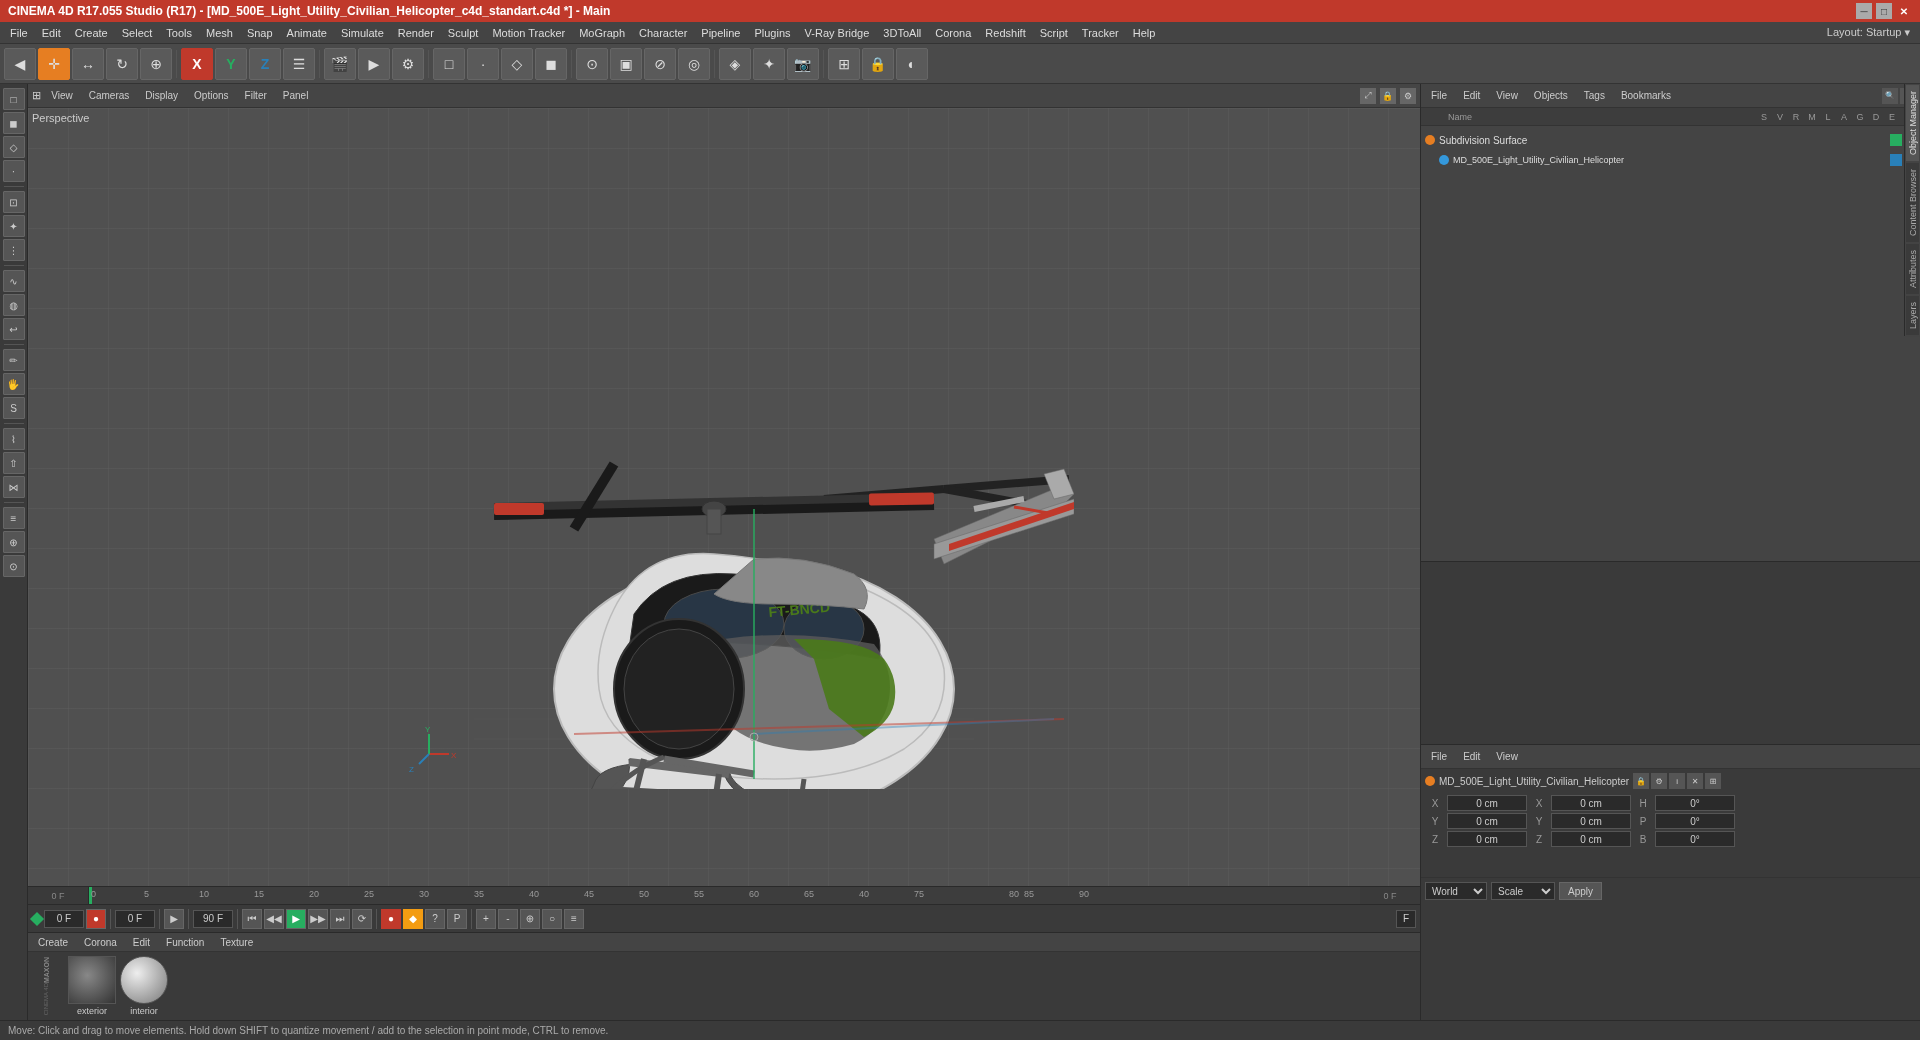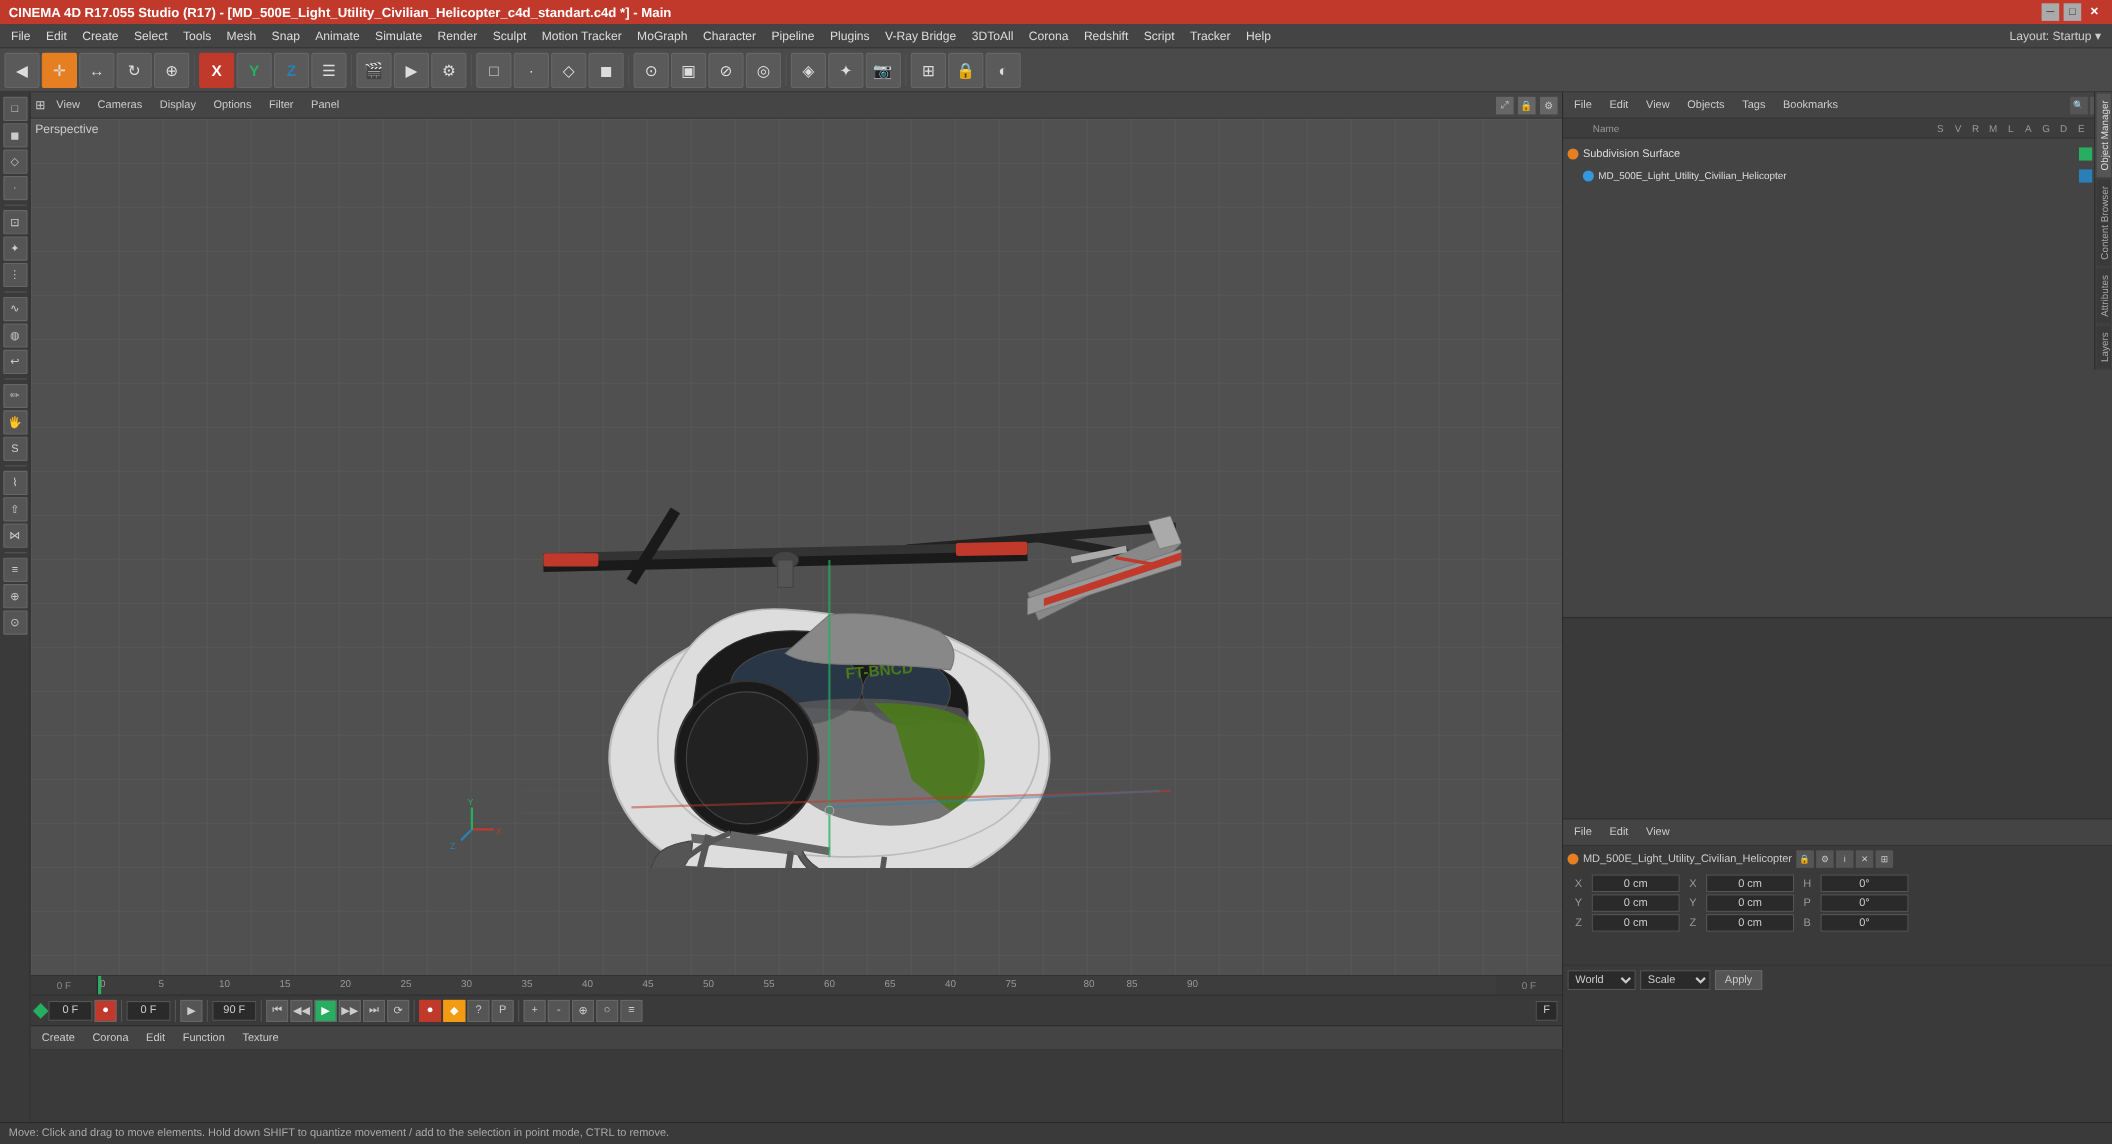--- a/index.html
+++ b/index.html
@@ -944,21 +944,21 @@
       <span class="timeline-label" style="left:330px;">30</span>
       <span class="timeline-label" style="left:385px;">35</span>
       <span class="timeline-label" style="left:440px;">40</span>
       <span class="timeline-label" style="left:495px;">45</span>
       <span class="timeline-label" style="left:550px;">50</span>
       <span class="timeline-label" style="left:605px;">55</span>
       <span class="timeline-label" style="left:660px;">60</span>
       <span class="timeline-label" style="left:715px;">65</span>
       <span class="timeline-label" style="left:770px;">40</span>
       <span class="timeline-label" style="left:825px;">75</span>
-      <span class="timeline-label" style="left:896px;">80</span>
+      <span class="timeline-label" style="left:920px;">80</span>
       <span class="timeline-label" style="left:935px;">85</span>
       <span class="timeline-label" style="left:990px;">90</span>
     </div>
     <div style="width:60px;height:100%;background:#3a3a3a;display:flex;align-items:center;justify-content:center;font-size:9px;color:#888;flex-shrink:0;">
       <span>0 F</span>
     </div>
   </div>
 
   <div id="transport-bar" style="margin-left:28px;margin-right:500px;">
     <div style="display:flex;align-items:center;gap:2px;">
@@ -996,19 +996,34 @@
   </div>
 
   <div id="materials-bar" style="margin-left:28px;margin-right:500px;">
     <div id="materials-toolbar">
       <span class="mat-tab">Create</span>
       <span class="mat-tab">Corona</span>
       <span class="mat-tab">Edit</span>
       <span class="mat-tab">Function</span>
       <span class="mat-tab">Texture</span>
     </div>
+    <div id="materials-content">
+
+      <div style="display:flex;flex-direction:column;align-items:center;justify-content:center;width:28px;margin-right:4px;">
+        <span style="font-size:7px;color:#888;font-weight:bold;writing-mode:vertical-rl;transform:rotate(180deg);">MAXON</span>
+        <span style="font-size:6px;color:#666;writing-mode:vertical-rl;transform:rotate(180deg);">CINEMA 4D</span>
+      </div>
+      <div class="mat-item">
+        <div class="mat-preview exterior"></div>
+        <span class="mat-label">exterior</span>
+      </div>
+      <div class="mat-item">
+        <div class="mat-preview sphere"></div>
+        <span class="mat-label">interior</span>
+      </div>
+    </div>
   </div>
 
   <div id="status-bar">
     <span>Move: Click and drag to move elements. Hold down SHIFT to quantize movement / add to the selection in point mode, CTRL to remove.</span>
   </div>
 
 </div>
 
 </body></html>

